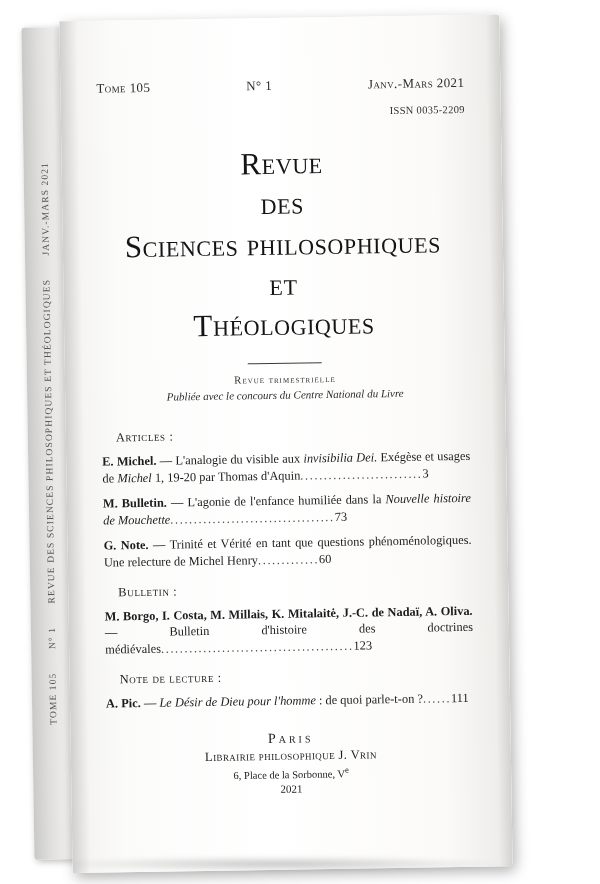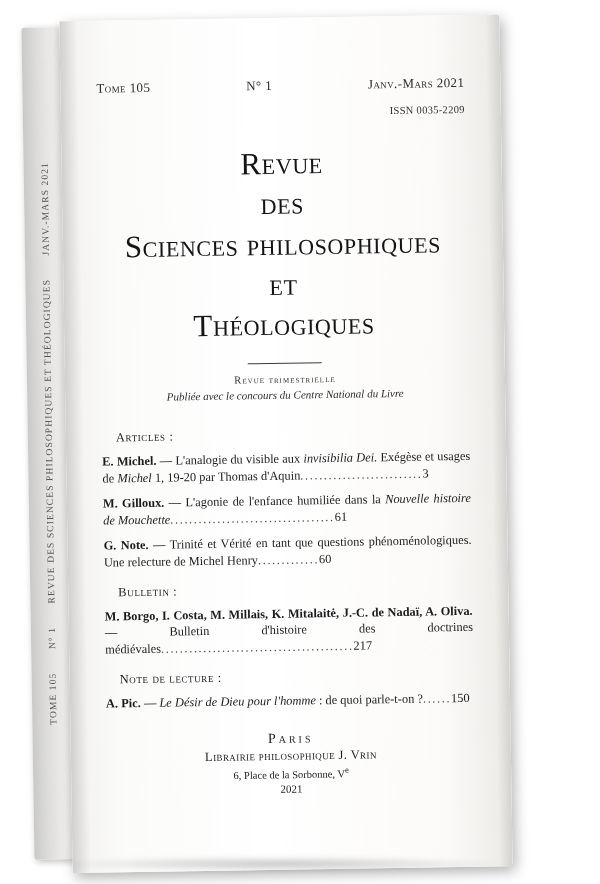--- a/index.html
+++ b/index.html
@@ -273,37 +273,37 @@
 
         <div class="toc">
 
           <div class="section-head">Articles :</div>
 
           <p class="entry">
             <span class="auth">E. Michel.</span><span> — </span><span>L'analogie du visible aux </span><span class="ital">invisibilia Dei.</span><span> Exégèse et usages de </span><span class="ital">Michel</span><span> 1, 19-20 par Thomas d'Aquin</span><span class="dots">..........................</span><span class="pg">3</span>
           </p>
 
           <p class="entry">
-            <span class="auth">M. Gilloux.</span><span> — </span><span>L'agonie de l'enfance humiliée dans la </span><span class="ital">Nouvelle histoire de Mouchette</span><span class="dots">...................................</span><span class="pg">61</span>
+            <span class="auth">M. Bulletin.</span><span> — </span><span>L'agonie de l'enfance humiliée dans la </span><span class="ital">Nouvelle histoire de Mouchette</span><span class="dots">...................................</span><span class="pg">73</span>
           </p>
 
           <p class="entry">
             <span class="auth">G. Note.</span><span> — </span><span>Trinité et Vérité en tant que questions phénoménologiques. Une relecture de Michel Henry</span><span class="dots">.............</span><span class="pg">60</span>
           </p>
 
           <div class="section-head tight">Bulletin :</div>
 
           <p class="entry">
-            <span class="auth">M. Borgo,    I. Costa,    M. Millais,    K. Mitalaitė, J.-C. de Nadaï, A. Oliva.</span><span> — </span><span>Bulletin d'histoire des doctrines médiévales</span><span class="dots">.........................................</span><span class="pg">217</span>
+            <span class="auth">M. Borgo,    I. Costa,    M. Millais,    K. Mitalaitė, J.-C. de Nadaï, A. Oliva.</span><span> — </span><span>Bulletin d'histoire des doctrines médiévales</span><span class="dots">.........................................</span><span class="pg">123</span>
           </p>
 
           <div class="section-head tight">Note de lecture :</div>
 
           <p class="entry">
-            <span class="auth">A. Pic.</span><span> — </span><span class="ital">Le Désir de Dieu pour l'homme</span><span> : de quoi parle-t-on ?</span><span class="dots">......</span><span class="pg">150</span>
+            <span class="auth">A. Pic.</span><span> — </span><span class="ital">Le Désir de Dieu pour l'homme</span><span> : de quoi parle-t-on ?</span><span class="dots">......</span><span class="pg">111</span>
           </p>
 
         </div>
 
         <div class="imprint">
           <div class="city">Paris</div>
           <div class="pub">Librairie philosophique J. Vrin</div>
           <div class="addr"><span>6, Place de la Sorbonne, V</span><sup>e</sup></div>
           <div class="year">2021</div>
         </div>

